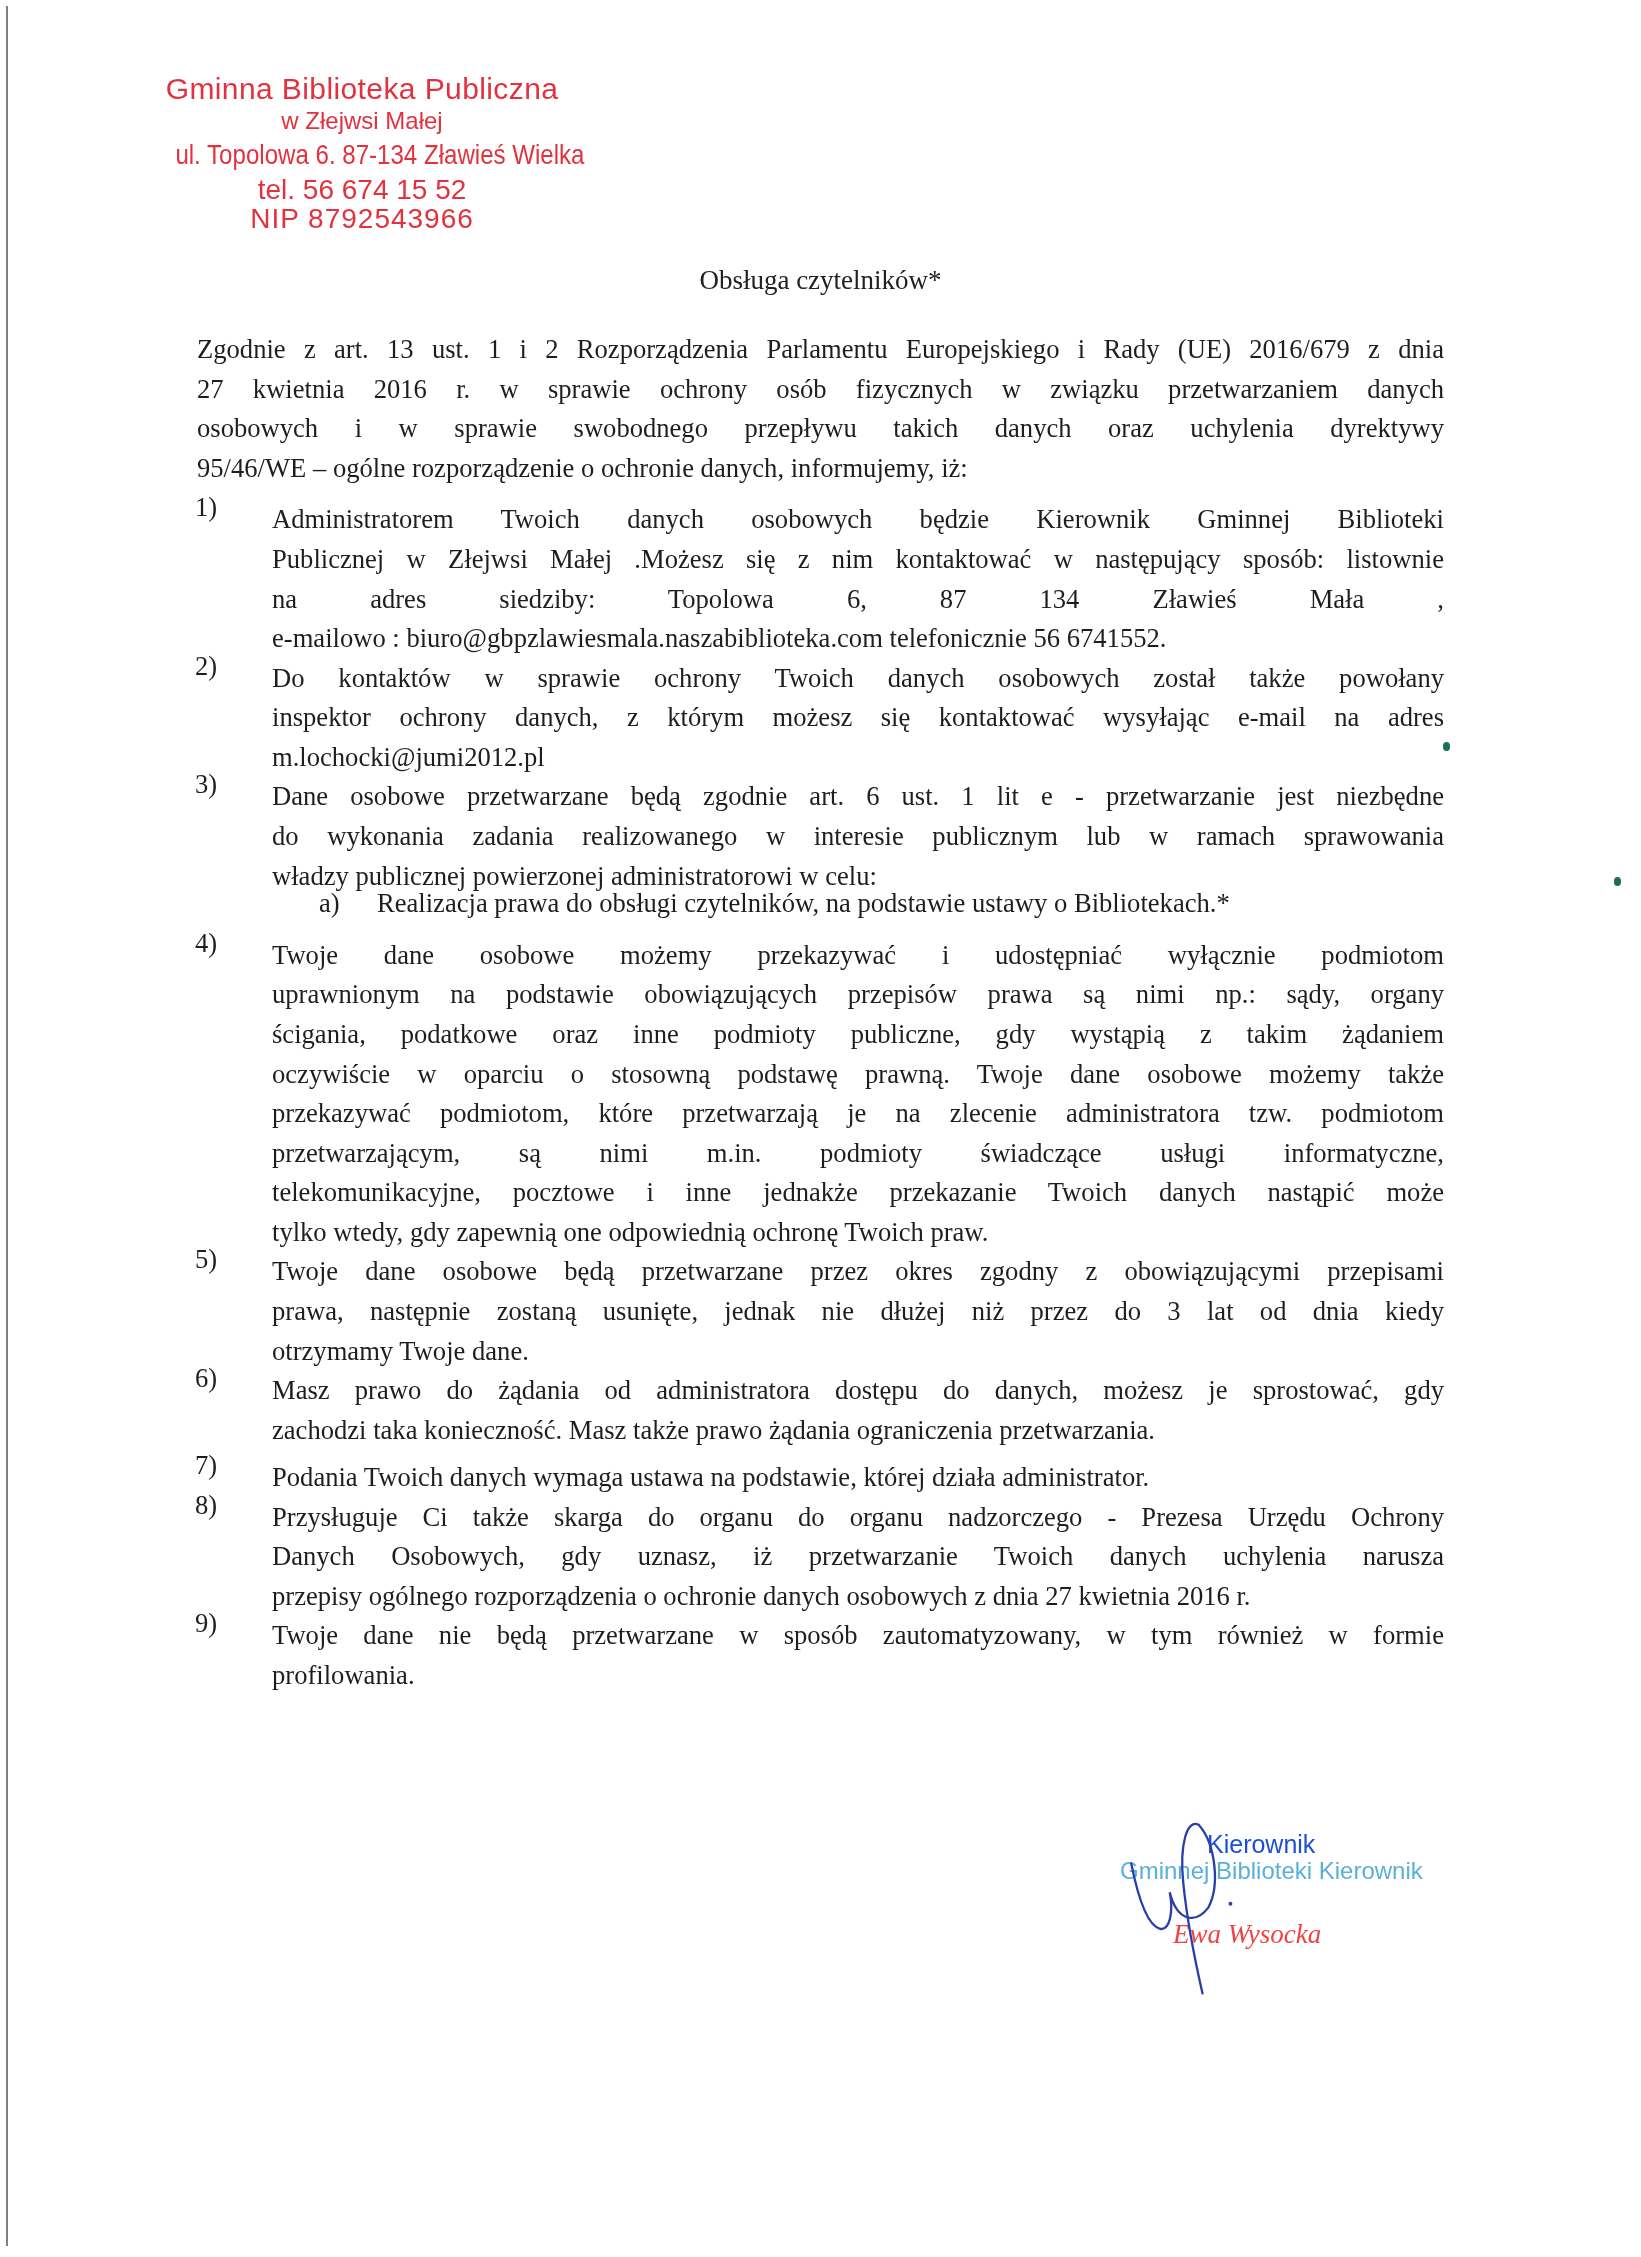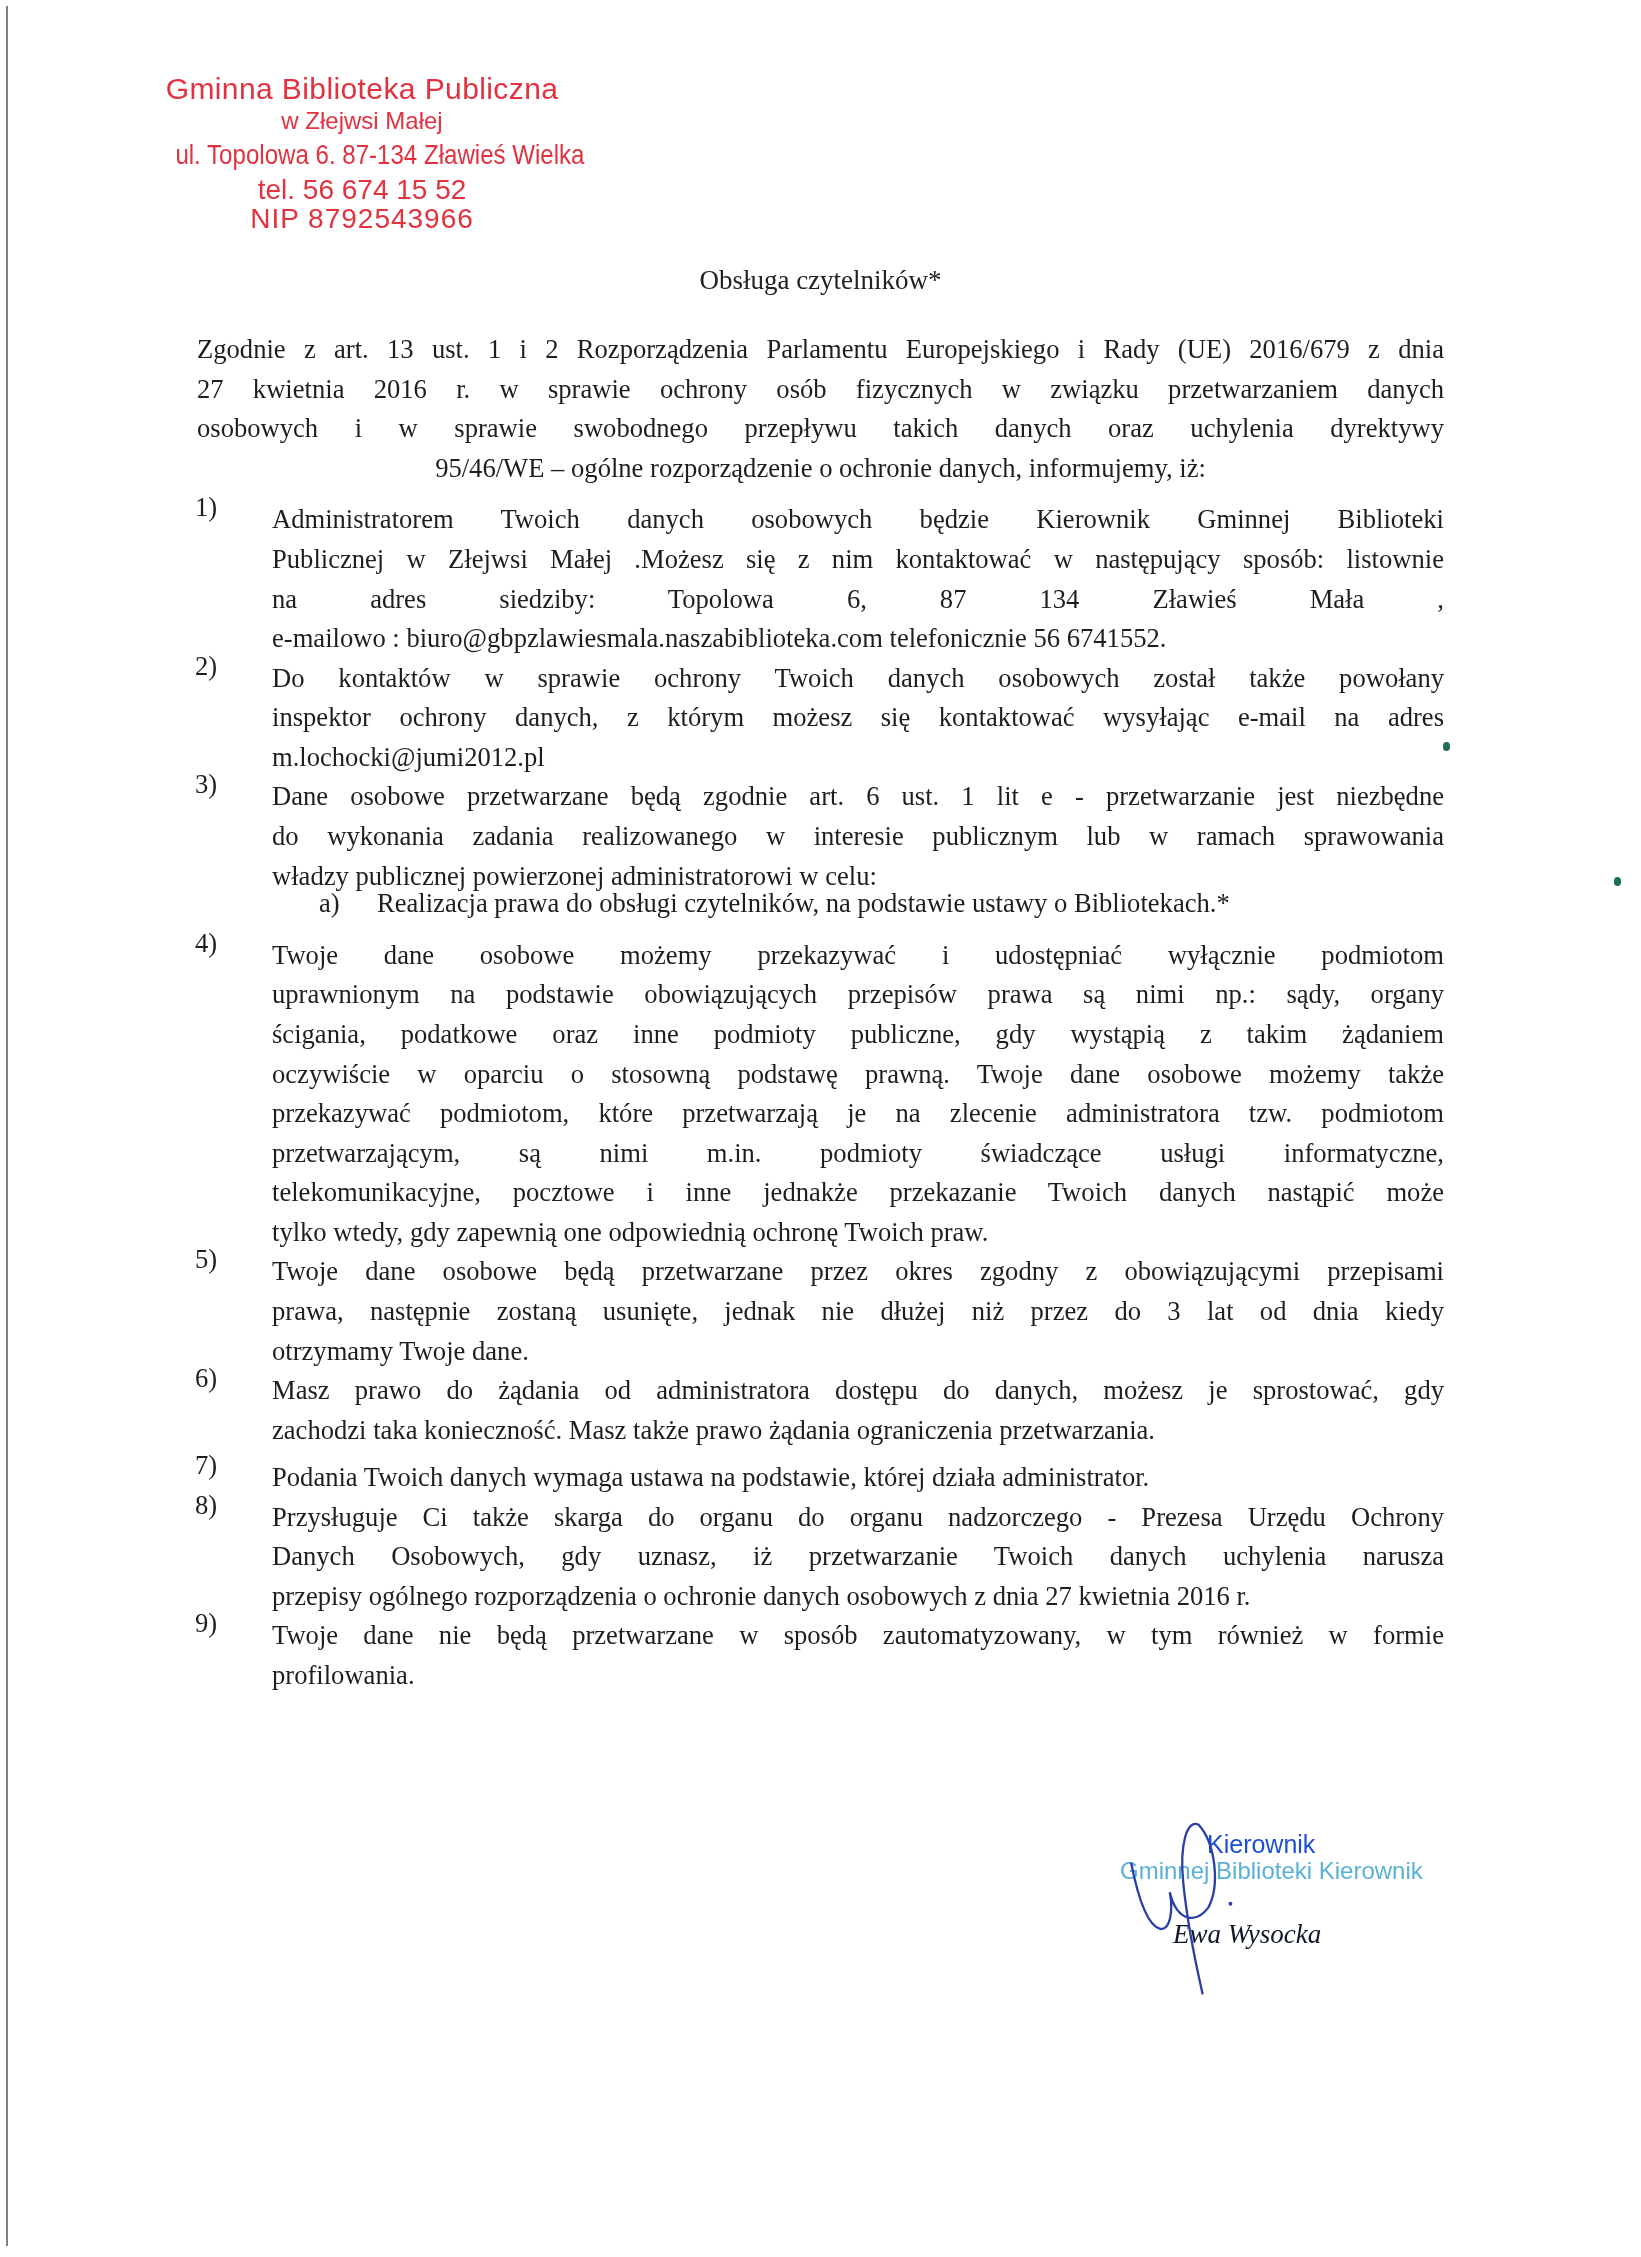--- a/index.html
+++ b/index.html
@@ -18,31 +18,31 @@
 
   .title { position: absolute; left: 579px; top: 193px; width: 483px; text-align: center;
            font-family: "Liberation Serif", serif; font-weight: bold; font-size: 28px; color: #1e1e1e; letter-spacing: 0.3px; }
   .subtitle { position: absolute; left: 579px; top: 265px; width: 483px; text-align: center;
            font-family: "Liberation Serif", serif; font-size: 27px; color: #222; }
 
   .body { position: absolute; left: 0; top: 0; font-family: "Liberation Serif", serif; font-size: 26.6px; color: #1e1e1e; }
   .line { position: absolute; white-space: nowrap; line-height: 1; }
   .just { text-align: justify; text-align-last: justify; white-space: normal; font-family: Liberation Serif, serif; }
   .num { position: absolute; left: 195px; line-height: 1; }
-  .full { left: 197px; width: 1247px; text-align: center; }
+  .full { left: 197px; width: 1247px; }
   .ind { left: 272px; width: 1172px; margin-top: 12px; }
   .sub-num { left: 319px; }
   .sub-text { left: 377px; }
 
   .mark { position: absolute; width: 6.8px; height: 8.7px; border-radius: 50%; background: #1f6e57; }
 
   .sigstamp { position: absolute; color: #5ab0d6; font-family: "Liberation Sans", sans-serif; white-space: nowrap; line-height: 1; }
   .sig-k { left: 1207px; top: 1832px; font-size: 25px; color: #1d4ed8; }
   .sig-g { left: 1120px; top: 1859px; font-size: 24px; }
-  .sig-name { left: 1173px; top: 1921px; font-size: 27px; font-family: "Liberation Serif", serif; font-style: italic; color: #0f172a; }
+  .sig-name { left: 1173px; top: 1921px; font-size: 27px; font-family: "Liberation Serif", serif; font-style: italic; color: #ef4444; }
   .signature { position: absolute; left: 1110px; top: 1815px; width: 212px; height: 193px; }
 </style>
 </head>
 <body>
 
 <div class="page">
   <div class="scan-edge"></div>
 
   <div class="stamp">
     <div class="l l1">Gminna Biblioteka Publiczna</div>

